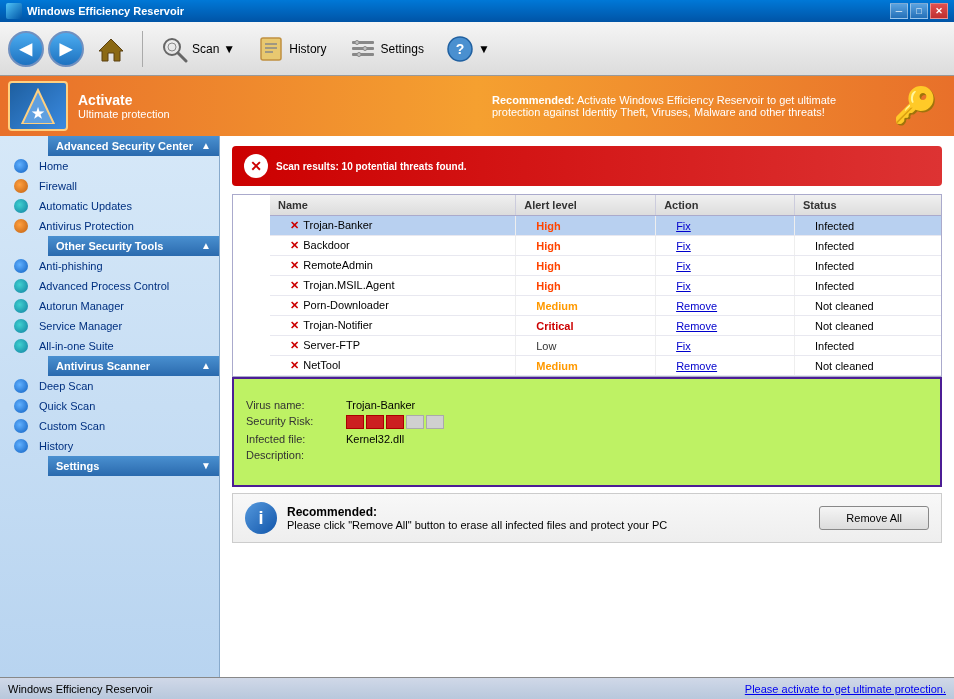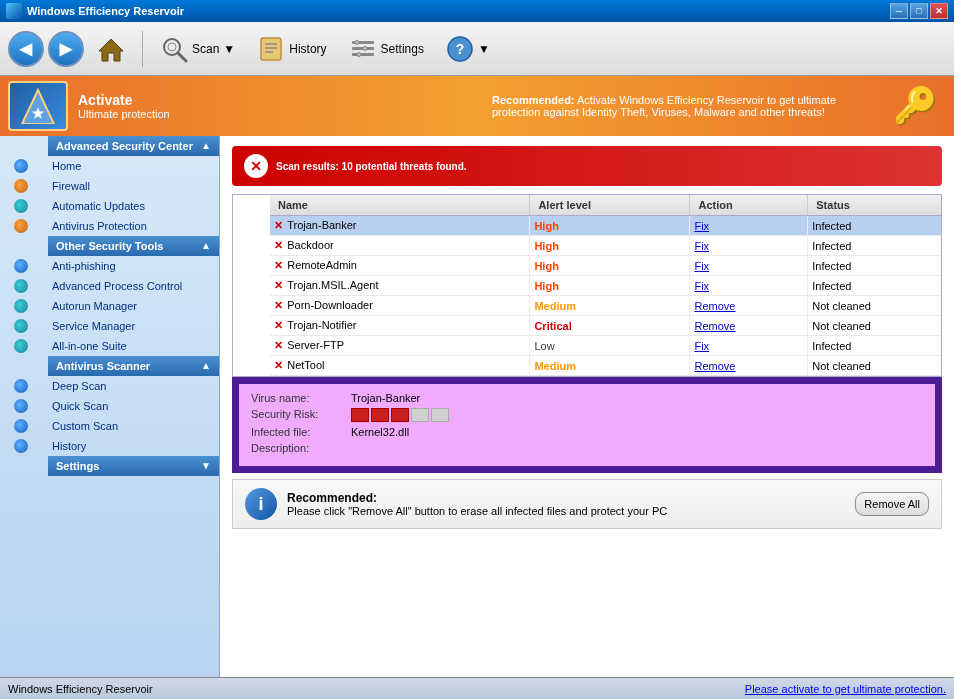--- a/index.html
+++ b/index.html
@@ -125,21 +125,21 @@
       margin-left: 48px;
     }
     .sidebar-chevron { font-size: 10px; }
     .sidebar-item {
       display: flex;
       align-items: center;
       padding: 3px 8px 3px 14px;
       cursor: pointer;
       font-size: 11px;
       color: #003080;
-      gap: 24px;
+      gap: 11px;
     }
     .sidebar-dot {
       width: 14px; height: 14px;
       border-radius: 50%;
       display: inline-flex; align-items: center; justify-content: center;
       font-size: 9px;
       flex-shrink: 0;
     }
     .dot-blue { background: radial-gradient(circle at 40% 40%, #60B0FF, #1060C0); }
     .dot-orange { background: radial-gradient(circle at 40% 40%, #FFA040, #C06010); }
@@ -194,42 +194,42 @@
     .scan-table th {
       background: linear-gradient(to bottom, #F0F0F0, #DCDCDC);
       border-bottom: 1px solid #AAAACC;
       border-right: 1px solid #CCCCDD;
       padding: 4px 8px;
       text-align: left;
       font-weight: bold;
       color: #333;
     }
     .scan-table td {
-      padding: 3px 4px;
+      padding: 3px 20px;
       border-bottom: 1px solid #E8E8F0;
       border-right: 1px solid #EEEEEE;
     }
     .scan-table tr.selected td { background: #B8D0F0; }
     .threat-icon {
       color: #CC0000;
       font-weight: bold;
       margin-right: 4px;
     }
     .alert-high { color: #FF4400; font-weight: bold; }
     .alert-medium { color: #FF9900; font-weight: bold; }
     .alert-critical { color: #CC0000; font-weight: bold; }
     .alert-low { color: #333; }
     .action-link { color: #0000CC; text-decoration: underline; cursor: pointer; }
 
     
     .detail-panel {
       margin: 0 12px;
-      border: 7px solid #4c1d95;
-      background: #f0abfc;
-      padding: 8px 12px;
+      border: 2px solid #4c1d95;
+      background: #bef264;
+      padding: 20px 12px;
       font-size: 11px;
       flex-shrink: 0;
     }
     .detail-row { display: flex; margin-bottom: 4px; }
     .detail-label { width: 100px; color: #333; flex-shrink: 0; }
     .detail-value { flex: 1; }
     .risk-bars { display: flex; gap: 2px; }
     .risk-bar {
       width: 18px; height: 14px;
       background: #CC2020;
@@ -252,24 +252,24 @@
       border-radius: 50%;
       background: linear-gradient(135deg, #5599DD, #1155AA);
       color: white;
       display: flex; align-items: center; justify-content: center;
       font-size: 18px; font-weight: bold;
       flex-shrink: 0;
     }
     .rec-text { flex: 1; font-size: 11px; }
     .rec-text strong { display: block; font-size: 12px; }
     .remove-all-btn {
-      padding: 5px 8px;
+      padding: 5px 26px;
       background: linear-gradient(to bottom, #F5F5F5, #DCDCDC);
       border: 1px solid #888;
-      border-radius: 9px;
+      border-radius: 3px;
       cursor: pointer;
       font-family: Tahoma, Arial, sans-serif;
       font-size: 11px;
       white-space: nowrap;
     }
 
     
     .status-bar {
       background: linear-gradient(to bottom, #D0D8E8, #B8C8DC);
       border-top: 1px solid #888;

